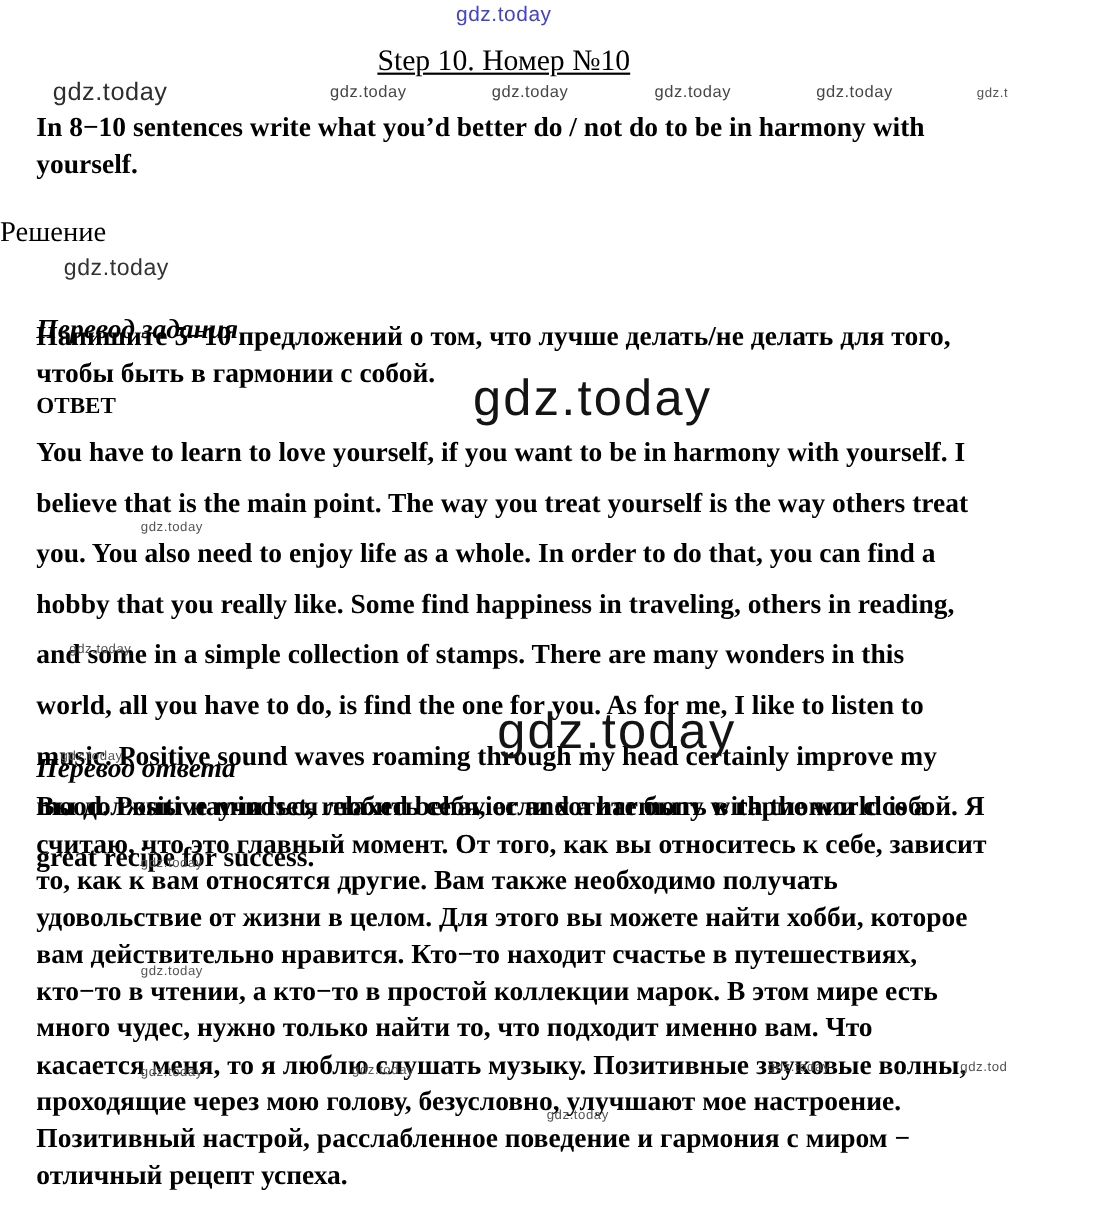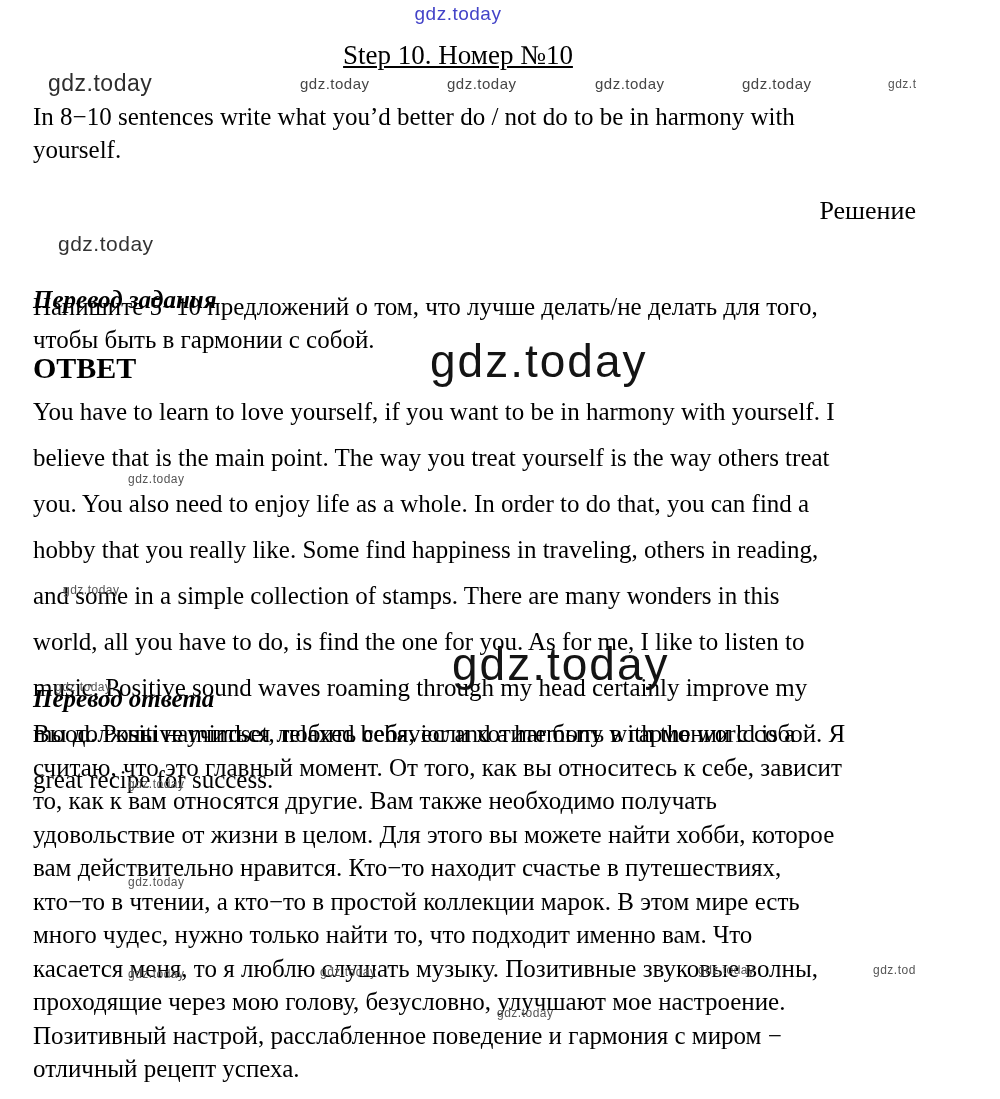--- a/index.html
+++ b/index.html
@@ -29,38 +29,39 @@
   .wm-med    { color: #333333; font-size: 21px; }
   .wm-small  { color: #464646; font-size: 15px; }
   .wm-tiny   { color: #555555; font-size: 12px; }
   
   .doc-title {
     position: absolute; top: 40px; left: 0; width: 100%;
     text-align: center; font-size: 27px; line-height: 30px; text-decoration: underline;
   }
   .section-heading {
     position: absolute; top: 196px; left: 0; width: 100%;
-    text-align: right; font-size: 26px; line-height: 30px;
+    text-align: left; font-size: 26px; line-height: 30px;
   }
   .para {
     position: absolute; left: 33px; width: 960px;
     font-size: 25px; line-height: 33.4px;
     white-space: pre-line;
+    font-weight: bold;
   }
   .para-task        { top: 100px; }
   .para-task-ru     { top: 290px; }
   .para-answer      { top: 389px; line-height: 46px; }
   .para-answer-ru   { top: 717px; line-height: 33.5px; }
   .label {
     position: absolute; left: 33px;
     font-size: 25px; line-height: 30px; font-weight: bold;
   }
   .label-italic { font-style: italic; }
   .label-task-ru   { top: 256px; margin-top: 29px; }
-  .label-answer    { top: 353px; font-size: 30px; }
+  .label-answer    { top: 353px; font-size: 21px; }
   .label-answer-ru { top: 684px; }
 </style>
 </head>
 <body>
 
 <div class="page">
 
   <div class="wm wm-blue">gdz.today</div>
 
   <div class="doc-title">Step 10. Номер №10</div>

